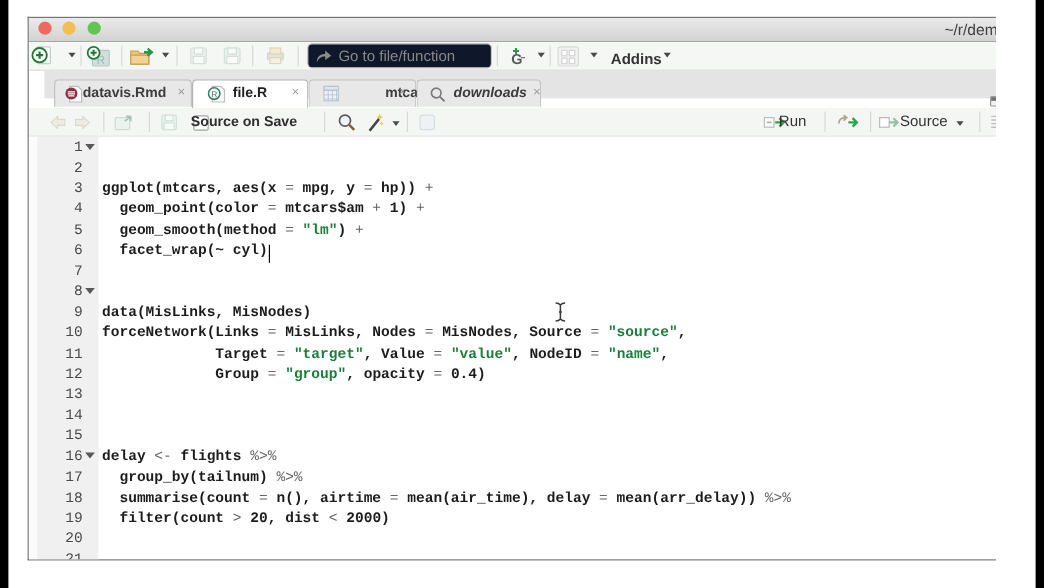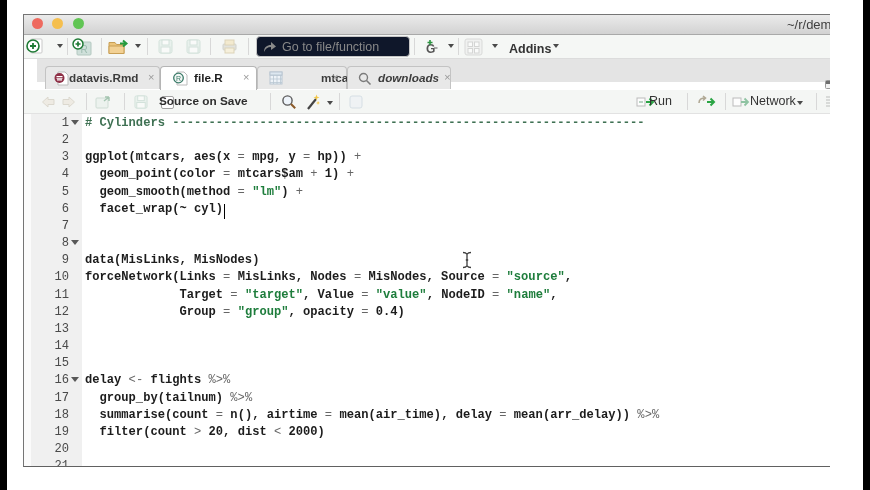--- a/index.html
+++ b/index.html
@@ -207,21 +207,21 @@
       <div class="sep tsep" style="left:663px;"></div>
       <svg class="abs" style="left:672px;top:5px;" width="22" height="13" viewBox="0 0 22 13">
         <path d="M3 8C3 4 6 3 9 3M7 1l2.5 2L7 5.5" fill="none" stroke="#b0a894" stroke-width="1.6"></path>
         <path d="M11 7h6M14.5 3.5L18 7l-3.5 3.5" fill="none" stroke="#2ba545" stroke-width="2"></path>
       </svg>
       <div class="sep tsep" style="left:701px;"></div>
       <svg class="abs" style="left:708px;top:6px;" width="19" height="12" viewBox="0 0 19 12">
         <rect x="1" y="2" width="8" height="8" fill="#fdfdfd" stroke="#bbb"></rect>
         <path d="M9 6h6M12.5 2.5L16 6l-3.5 3.5" fill="none" stroke="#8fc3a2" stroke-width="1.8"></path>
       </svg>
-      <span class="abs uit" style="left:726px;top:4px;">Network</span>
+      <span class="abs uit" style="left:726px;top:4px;">Source</span>
       <div class="caret" style="left:773px;top:11px;"></div>
       <div class="sep tsep" style="left:792px;"></div>
       <svg class="abs" style="left:801px;top:5px;" width="10" height="14" viewBox="0 0 10 14" opacity="0.6">
         <path d="M1 2h8M1 5h8M1 8h8M1 11h5" stroke="#999" stroke-width="1.2"></path>
       </svg>
     </div>
     <div class="abs" id="codearea">
       <div id="gutterw"></div>
       <div id="gutter"></div>
       <div id="nums">1
@@ -241,21 +241,21 @@
 15
 16
 17
 18
 19
 20
 21</div>
       <div class="fold" style="top:6px;"></div>
       <div class="fold" style="top:126px;"></div>
       <div class="fold" style="top:263px;"></div>
-      <div id="lines"><span class="cm"># Cylinders -----------------------------------------------------------------</span>
+      <div id="lines">
 
 ggplot(mtcars, aes(x <span class="op">=</span> mpg, y <span class="op">=</span> hp)) <span class="op">+</span>
   geom_point(color <span class="op">=</span> mtcars$am <span class="op">+</span> 1) <span class="op">+</span>
   geom_smooth(method <span class="op">=</span> <span class="st">"lm"</span>) <span class="op">+</span>
   facet_wrap(~ cyl)
 <span> </span>
 
 data(MisLinks, MisNodes)
 forceNetwork(Links <span class="op">=</span> MisLinks, Nodes <span class="op">=</span> MisNodes, Source <span class="op">=</span> <span class="st">"source"</span>,
              Target <span class="op">=</span> <span class="st">"target"</span>, Value <span class="op">=</span> <span class="st">"value"</span>, NodeID <span class="op">=</span> <span class="st">"name"</span>,

